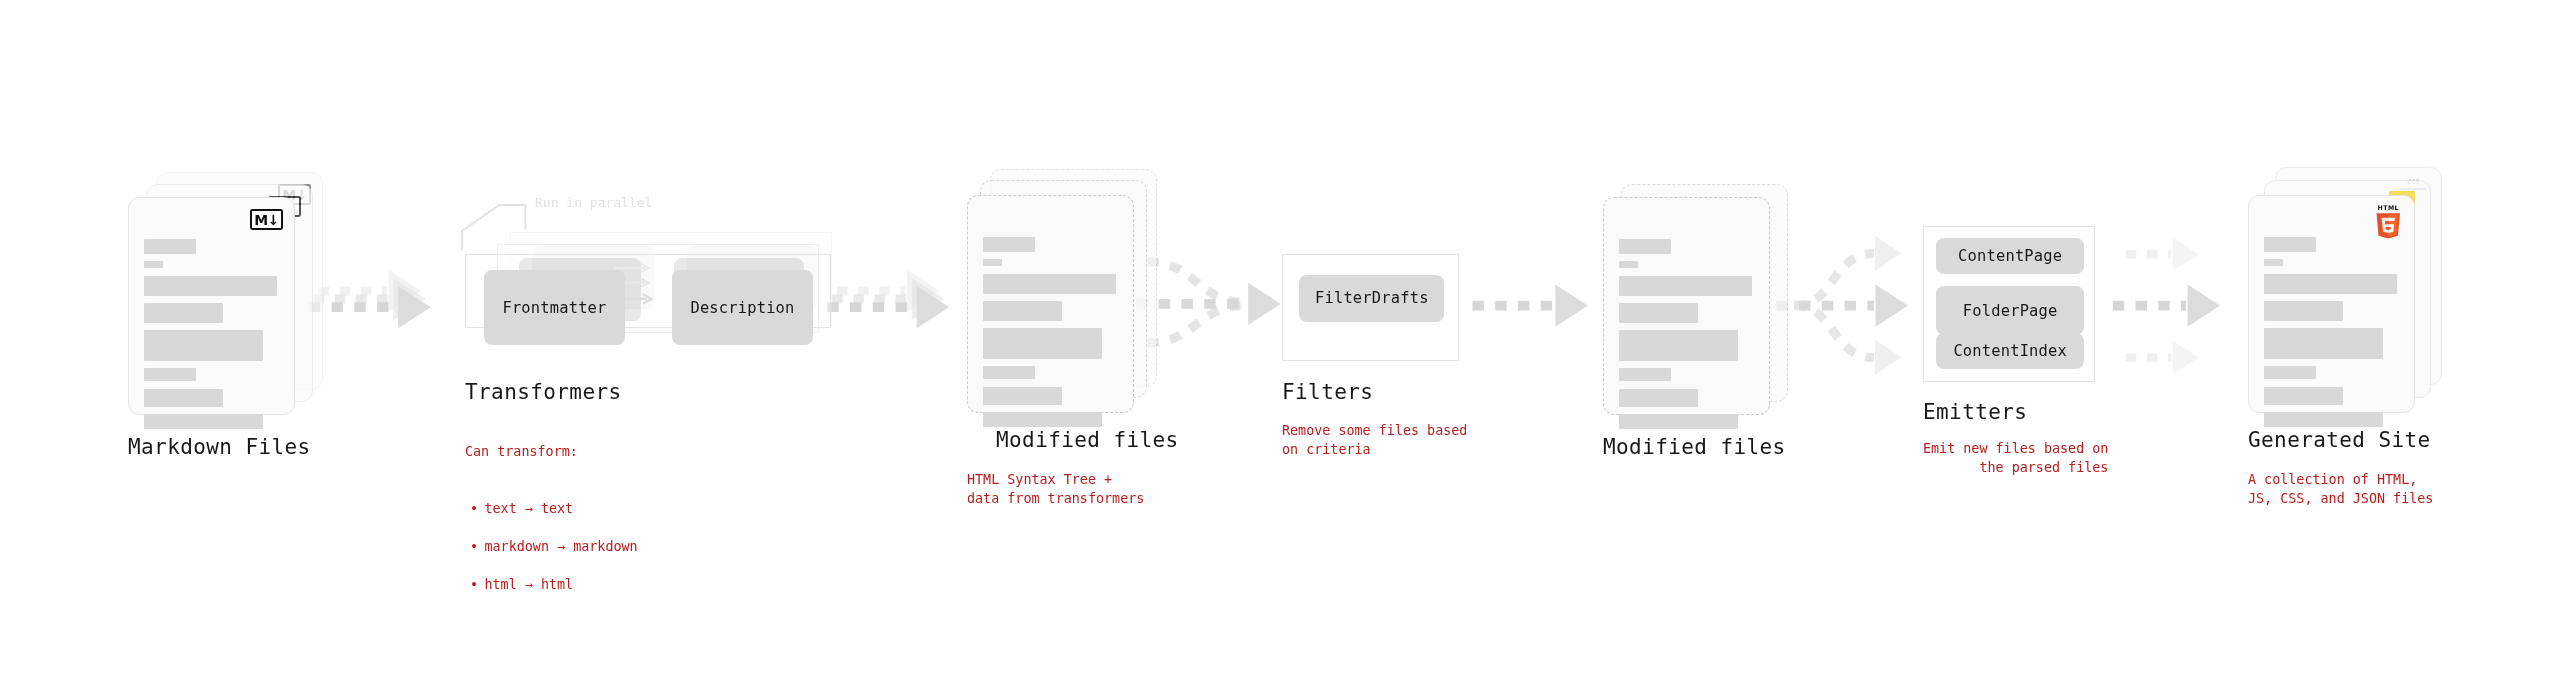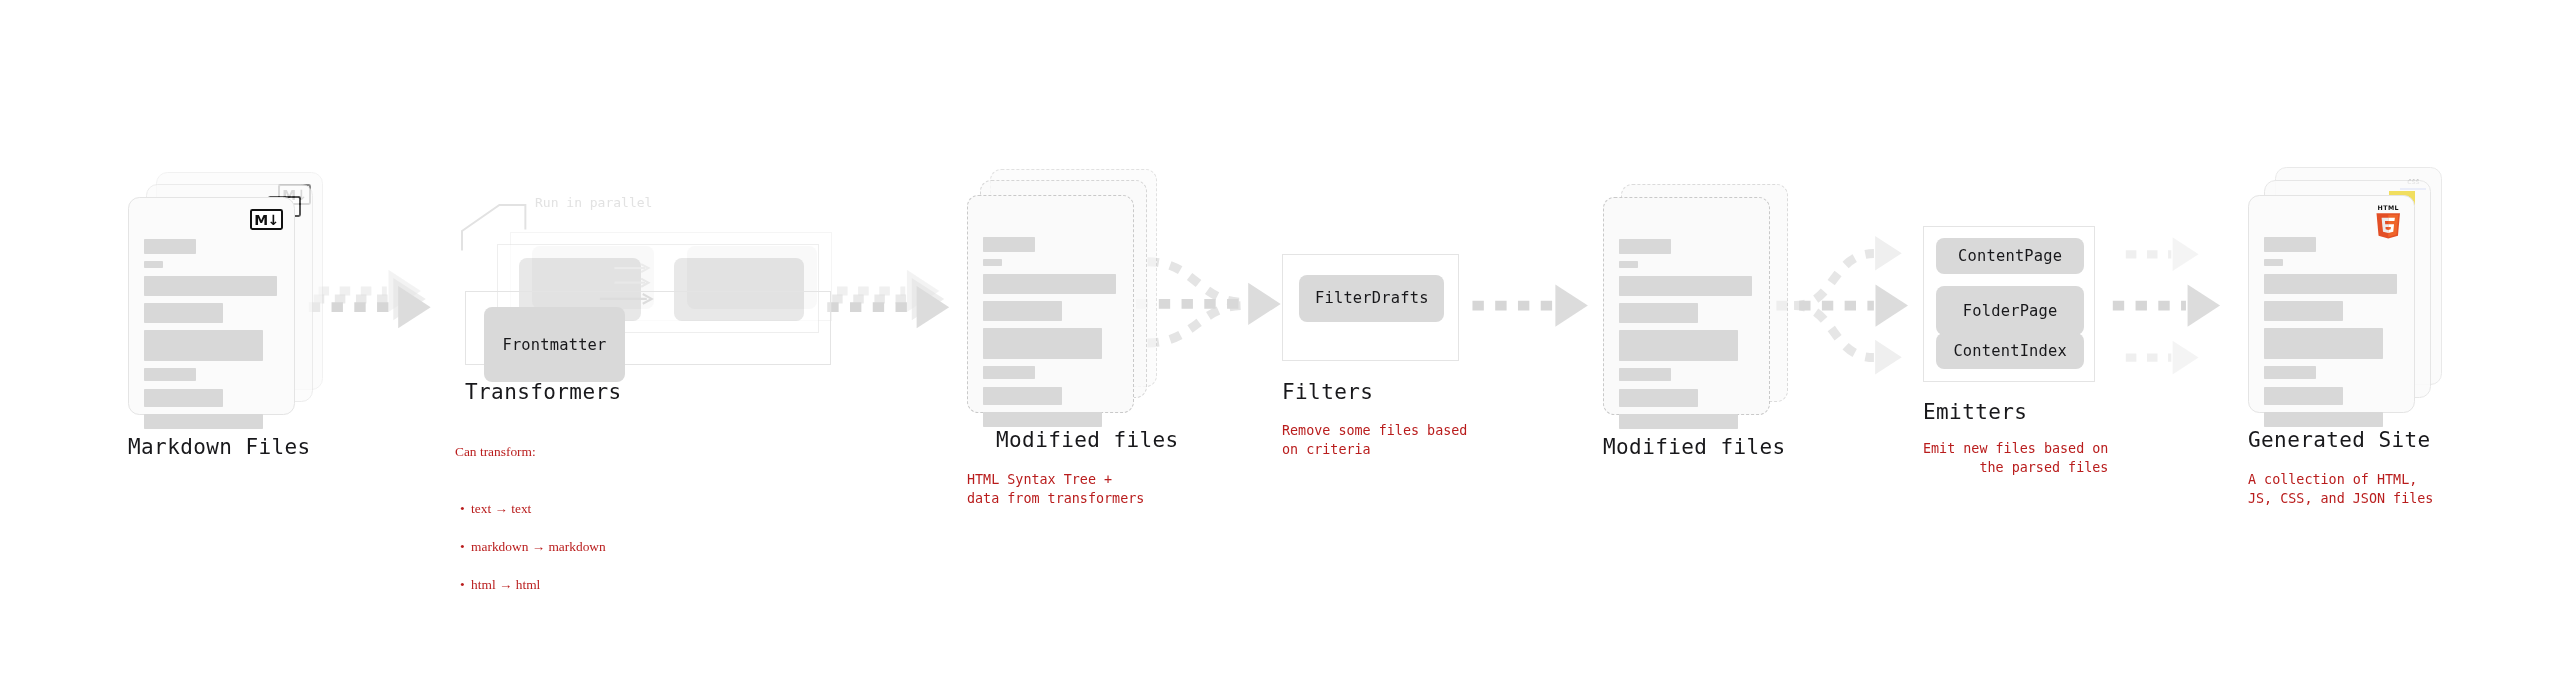--- a/index.html
+++ b/index.html
@@ -230,28 +230,31 @@
       <g stroke="#e8e8e8" stroke-width="2.6" fill="none">
         <line x1="0" y1="28" x2="38" y2="28"></line>
           <path d="M33,23 L42,28 L33,33"></path>
       </g>
       <g stroke="#dcdcdc" stroke-width="2.6" fill="none">
         <line x1="-18" y1="48" x2="40" y2="48"></line>
           <path d="M35,42 L46,48 L35,54"></path>
       </g>
     </svg>
 
-    <div class="procbox" style="left:465px;top:254px;width:366px;height:74px;z-index:4;background:transparent;margin-top:37px;">
+    <div class="procbox" style="left:465px;top:254px;width:366px;height:74px;z-index:4;background:transparent;">
       <div class="chip" style="left:18px;top:15.4px;width:141px;height:75px;">
         <span>Frontmatter</span>
       </div>
+      <div class="chip" style="left:206px;top:15.4px;width:141px;height:75px;">
+        <span>Description</span>
+      </div>
     </div>
 
     <div class="title" style="left:465px;top:380px;">Transformers</div>
-    <div class="subtitle" style="left:455px;top:423px;font-family:Liberation Serif, serif;">
+    <div class="subtitle" style="left:465px;top:423px;">
       <div>Can transform:</div>
       <ul class="bullets">
         <li><span>text → text</span></li>
         <li><span>markdown → markdown</span></li>
         <li><span>html → html</span></li>
       </ul>
     </div>
   </div>
 
   <div>

